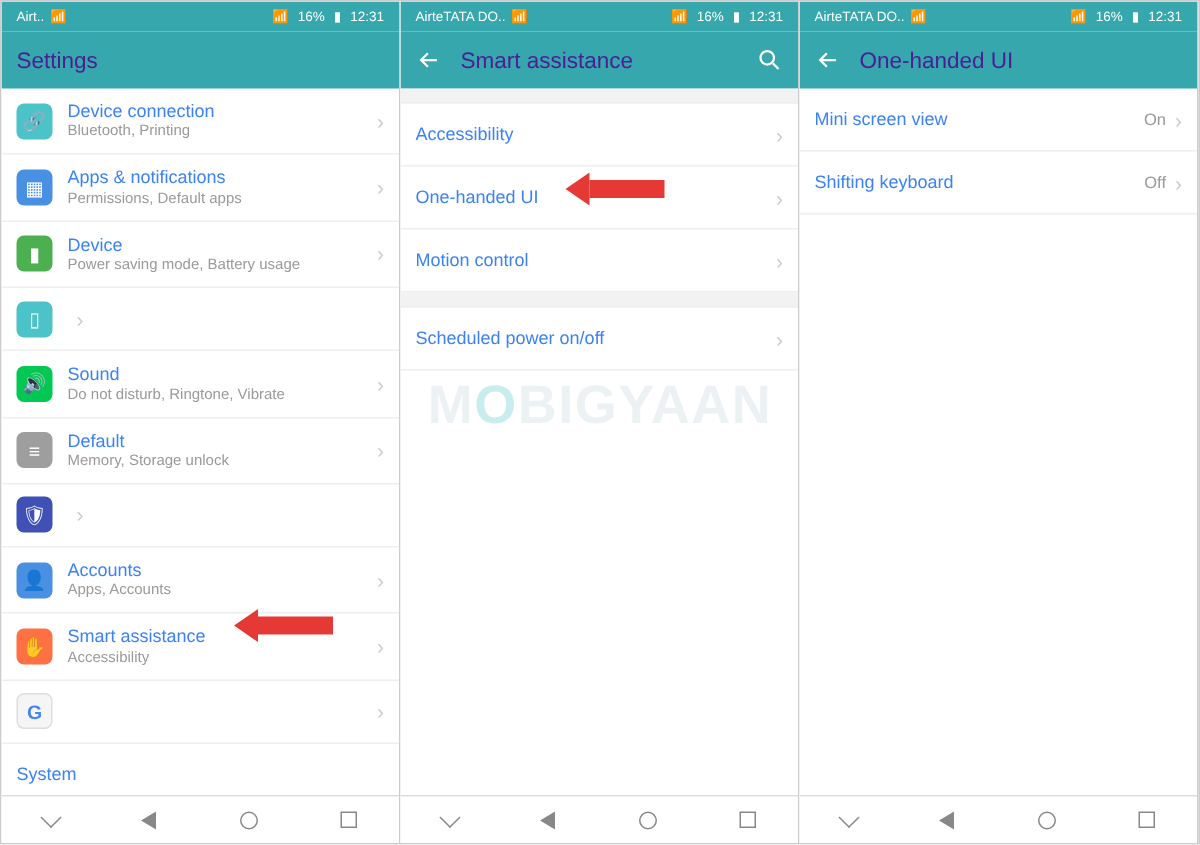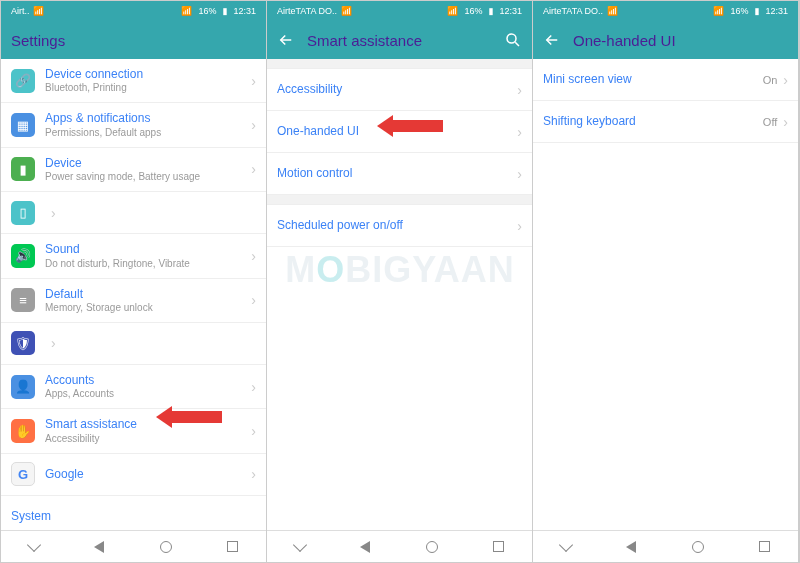--- a/index.html
+++ b/index.html
@@ -157,21 +157,20 @@
             <div class="title">Smart assistance</div>
             <div class="sub">Accessibility</div>
           </div>
         <span class="chev">›</span>
       </div>
       <div class="row">
         <span class="icon bg-google">
             <span class="glyph" style="color:#4285f4;font-weight:bold">G</span>
           </span>
         <div class="texts">
-            <div class="title">Google</div>
           </div>
         <span class="chev">›</span>
       </div>
       <div class="row">
 
         <div class="texts">
             <div class="title">System</div>
           </div>
 
       </div>

